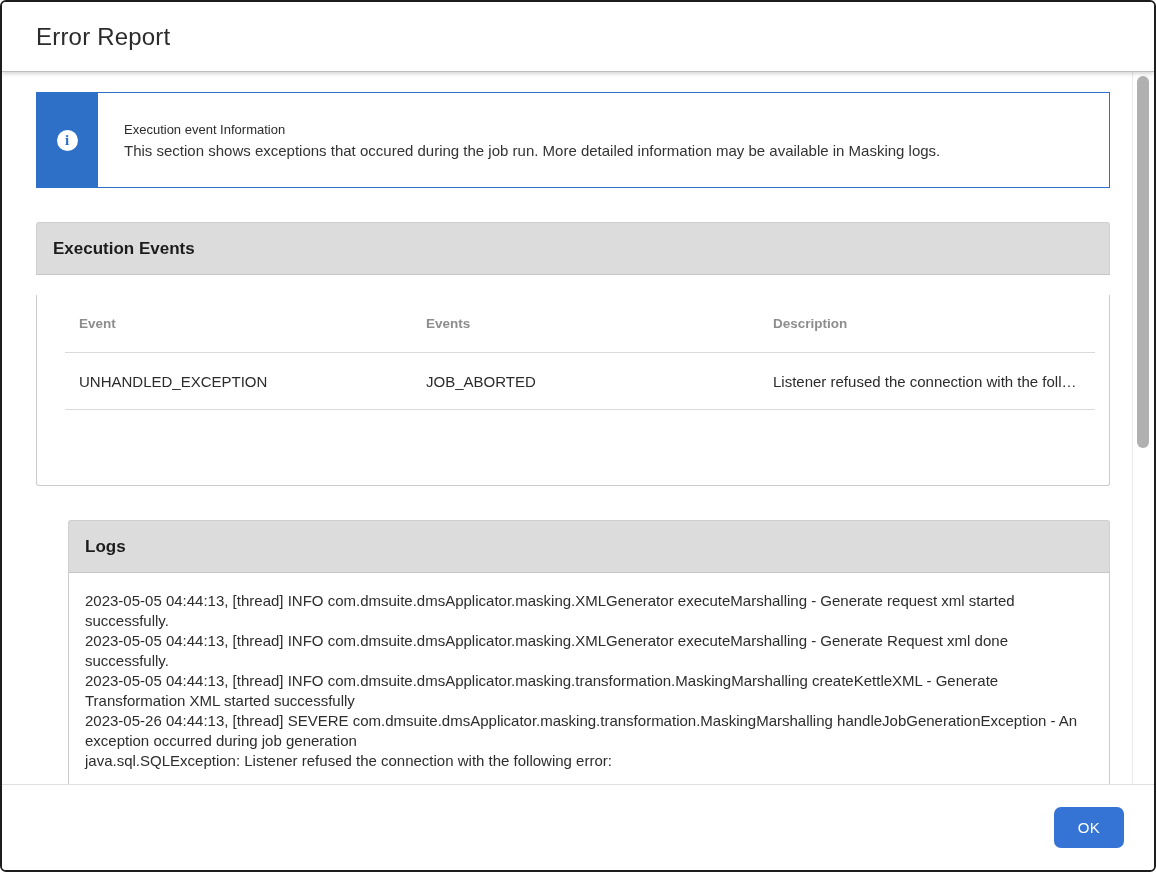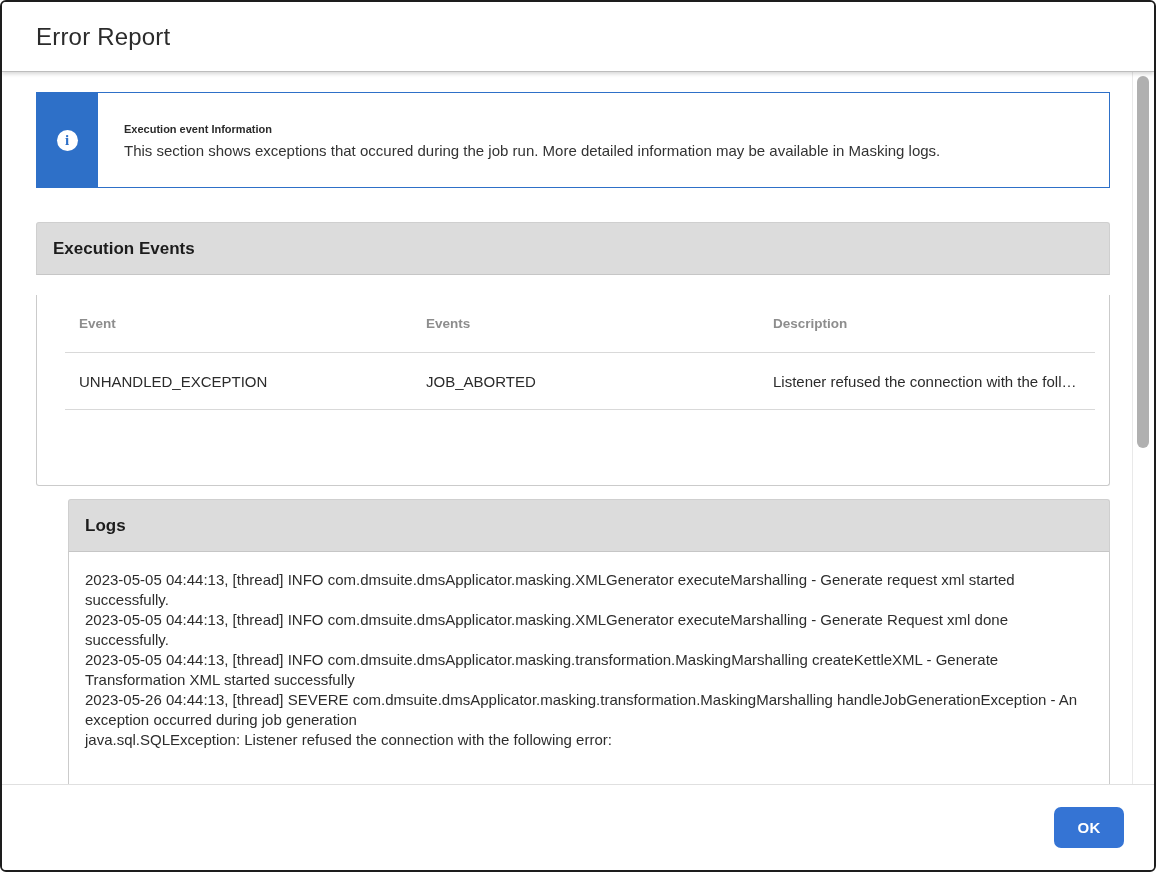--- a/index.html
+++ b/index.html
@@ -54,27 +54,27 @@
     width:21px; height:21px; border-radius:50%;
     background:#ffffff;
     color:var(--accent-blue, #2e70c8);
     display:flex; align-items:center; justify-content:center;
     font-family:"Liberation Serif", serif;
     font-weight:bold; font-size:15px; line-height:1;
   }
   .banner-text {
     padding-left:26px; display:flex; flex-direction:column; justify-content:center;
   }
-  .banner-title { font-size:11px; font-weight:bold; color:#2b2b2b; line-height:21px; }
+  .banner-title { font-size:13px; font-weight:normal; color:#2b2b2b; line-height:21px; }
   .banner-desc  { font-size:15px; color:#333333; line-height:21px; }
 
   
   .panel { background:#ffffff; }
   .panel.events { margin-top:34px; }
-  .panel.logs   { margin-top:13px;padding-left:32px; }
+  .panel.logs   { margin-top:34px;padding-left:32px; }
   .panel-header {
     height:53px;
     background:var(--header-gray, #dcdcdc);
     border:1px solid #cfcfcf;
     border-bottom:1px solid #c6c6c6;
     border-radius:3px 3px 0 0;
     display:flex; align-items:center;
     padding-left:16px;
   }
   .panel-title { font-size:17px; font-weight:bold; color:#1c1c1c; }
@@ -124,21 +124,21 @@
     border-top:1px solid #e0e0e0;
     position:relative;
     background:#ffffff;
   }
   .ok-button {
     position:absolute; top:22px; right:30px;
     width:70px; height:41px;
     background:var(--button-blue, #3574d4);
     border:none; border-radius:7px;
     color:#ffffff; font-family:"Liberation Sans", sans-serif;
-    font-size:15px; font-weight:bold; letter-spacing:0.3px;
+    font-size:15px; font-weight:normal; letter-spacing:0.3px;
     cursor:pointer;
   }
 </style>
 </head>
 <body>
 
 <div class="frame">
 
   <div class="dlg-header">
     <div class="dlg-title">Error Report</div>

